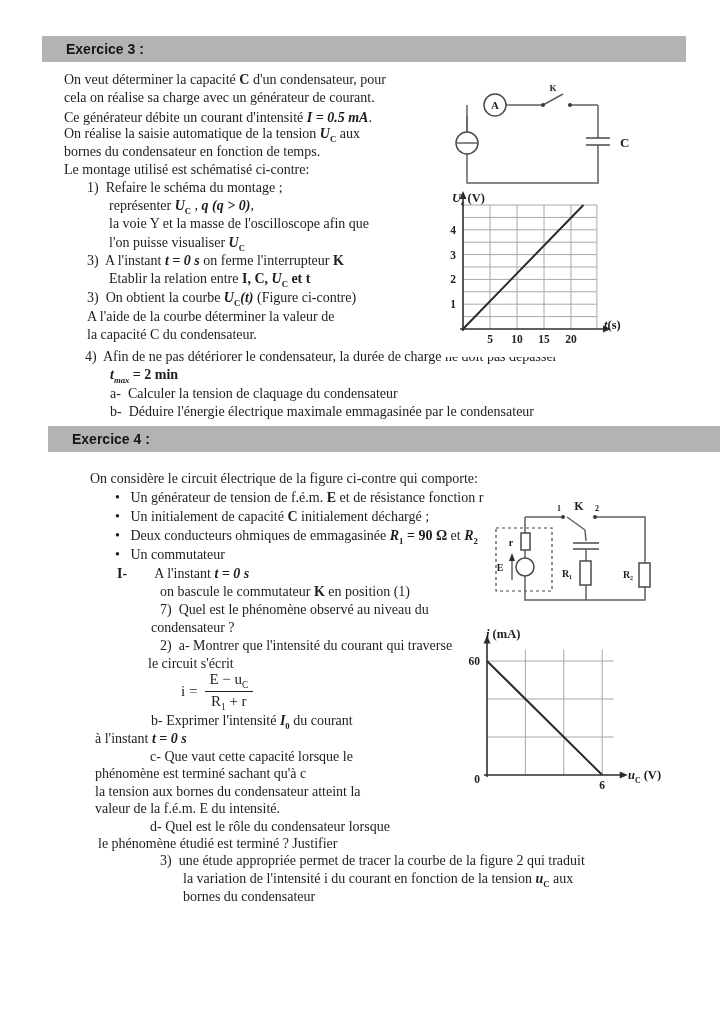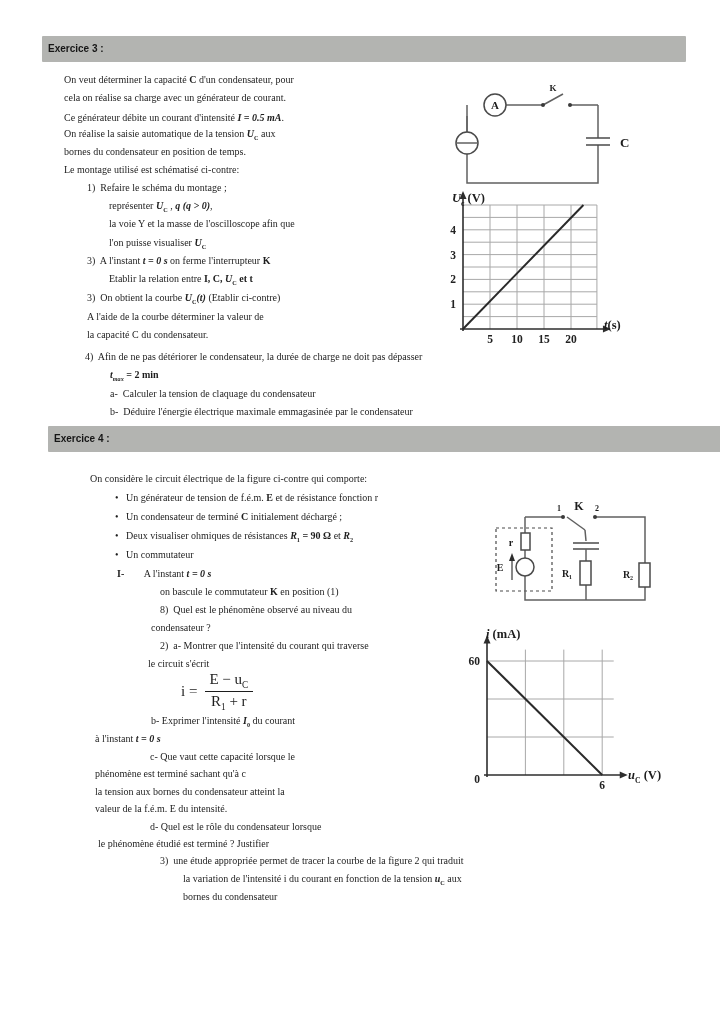--- a/index.html
+++ b/index.html
@@ -1,21 +1,21 @@
 <!DOCTYPE html>
 <html><head>
 <meta charset="utf-8">
 <style>
   html,body{margin:0;padding:0}
   body{width:720px;height:1019px;background:#ffffff;position:relative;overflow:hidden;
        font-family:"Liberation Serif","DejaVu Serif",serif;color:#1d1d1d}
   .hdr{position:absolute;background:#b3b4b1;font-family:"Liberation Sans","DejaVu Sans",sans-serif;
-       font-weight:bold;font-size:10px;color:#161616;line-height:26px;padding-left:6px;
+       font-weight:bold;font-size:14px;color:#161616;line-height:26px;padding-left:24px;
        height:26px;box-sizing:border-box;border-radius:1px}
-  .line{position:absolute;font-size:10px;line-height:17px;white-space:pre}
+  .line{position:absolute;font-size:14px;line-height:17px;white-space:pre}
   .line span.b,.line sub.b{font-weight:bold}
   .line span.i,.line sub.i{font-style:italic}
   sub{font-size:0.62em}
   .fig{position:absolute;background:#ffffff}
   svg{display:block}
   svg text{font-family:"Liberation Serif","DejaVu Serif",serif}
   .grid{stroke:#a8a8a8;stroke-width:1}
   .axis{stroke:#2d2d2d;stroke-width:1.6}
   .ah{fill:#2d2d2d}
   .tick{font-size:11.5px;font-weight:bold;fill:#222}
@@ -38,29 +38,29 @@
 <body>
 
 <div class="hdr" style="left:42px;top:36px;width:644px">
   <span>Exercice 3 :</span>
 </div>
 
 <div class="line" style="left:64px;top:71px"><span>On veut déterminer la capacité </span><span class="b">C</span><span> d'un condensateur, pour</span></div>
 <div class="line" style="left:64px;top:89px"><span>cela on réalise sa charge avec un générateur de courant.</span></div>
 <div class="line" style="left:64px;top:109px"><span>Ce générateur débite un courant d'intensité </span><span class="b i">I = 0.5 mA</span><span>.</span></div>
 <div class="line" style="left:64px;top:125px"><span>On réalise la saisie automatique de la tension </span><span class="b i">U</span><sub class="b">C</sub><span> aux</span></div>
-<div class="line" style="left:64px;top:143px"><span>bornes du condensateur en position de temps.</span></div>
+<div class="line" style="left:64px;top:143px"><span>bornes du condensateur en fonction de temps.</span></div>
 <div class="line" style="left:64px;top:161px"><span>Le montage utilisé est schématisé ci-contre:</span></div>
 <div class="line" style="left:87px;top:179px"><span>1)  Refaire le schéma du montage ;</span></div>
 <div class="line" style="left:109px;top:197px"><span>représenter </span><span class="b i">U</span><sub class="b">C</sub><span> , </span><span class="b i">q (q &gt; 0)</span><span>,</span></div>
 <div class="line" style="left:109px;top:215px"><span>la voie Y et la masse de l'oscilloscope afin que</span></div>
 <div class="line" style="left:109px;top:234px"><span>l'on puisse visualiser </span><span class="b i">U</span><sub class="b">C</sub></div>
 <div class="line" style="left:87px;top:252px"><span>3)  A l'instant </span><span class="b i">t = 0 s</span><span> on ferme l'interrupteur </span><span class="b">K</span></div>
 <div class="line" style="left:109px;top:270px"><span>Etablir la relation entre </span><span class="b">I, C, </span><span class="b i">U</span><sub class="b">C</sub><span class="b"> et t</span></div>
-<div class="line" style="left:87px;top:289px"><span>3)  On obtient la courbe </span><span class="b i">U</span><sub class="b">C</sub><span class="b i">(t)</span><span> (Etablir ci-contre)</span></div>
+<div class="line" style="left:87px;top:289px"><span>3)  On obtient la courbe </span><span class="b i">U</span><sub class="b">C</sub><span class="b i">(t)</span><span> (Figure ci-contre)</span></div>
 <div class="line" style="left:87px;top:308px"><span>A l'aide de la courbe déterminer la valeur de</span></div>
 <div class="line" style="left:87px;top:326px"><span>la capacité C du condensateur.</span></div>
 <div class="line" style="left:85px;top:348px"><span>4)  Afin de ne pas détériorer le condensateur, la durée de charge ne doit pas dépasser</span></div>
 <div class="line" style="left:110px;top:366px"><span class="b i">t</span><sub class="b i">max</sub><span class="b"> = 2 min</span></div>
 <div class="line" style="left:110px;top:385px"><span>a-  Calculer la tension de claquage du condensateur</span></div>
 <div class="line" style="left:110px;top:403px"><span>b-  Déduire l'énergie électrique maximale emmagasinée par le condensateur</span></div>
 
 <div class="fig" style="left:450px;top:80px;width:265px;height:112px">
   <svg width="265" height="112" viewBox="0 0 265 112">
     <polyline class="wire" points="56,25 93,25"></polyline>
@@ -116,26 +116,26 @@
 </div>
 <div class="axlab" style="left:452px;top:191px"><span class="b i">U</span><sub class="b">c</sub><span class="b"> (V)</span></div>
 <div class="axlab" style="left:604px;top:318px"><span class="b i">t</span><span class="b">(s)</span></div>
 
 <div class="hdr" style="left:48px;top:426px;width:696px">
   <span>Exercice 4 :</span>
 </div>
 
 <div class="line" style="left:90px;top:470px"><span>On considère le circuit électrique de la figure ci-contre qui comporte:</span></div>
 <div class="line" style="left:115px;top:489px"><span>•   Un générateur de tension de f.é.m. </span><span class="b">E</span><span> et de résistance fonction r</span></div>
-<div class="line" style="left:115px;top:508px"><span>•   Un condensateur de terminé </span><span class="b">C</span><span> initialement déchargé ;</span></div>
-<div class="line" style="left:115px;top:527px"><span>•   Deux visualiser ohmiques de résistances </span><span class="b i">R</span><sub class="b">1</sub><span class="b"> = 90 Ω</span><span> et </span><span class="b i">R</span><sub class="b">2</sub></div>
+<div class="line" style="left:115px;top:508px"><span>•   Un initialement de capacité </span><span class="b">C</span><span> initialement déchargé ;</span></div>
+<div class="line" style="left:115px;top:527px"><span>•   Deux conducteurs ohmiques de emmagasinée </span><span class="b i">R</span><sub class="b">1</sub><span class="b"> = 90 Ω</span><span> et </span><span class="b i">R</span><sub class="b">2</sub></div>
 <div class="line" style="left:115px;top:546px"><span>•   Un commutateur</span></div>
 <div class="line" style="left:117px;top:565px"><span class="b">I-</span><span>        A l'instant </span><span class="b i">t = 0 s</span></div>
 <div class="line" style="left:160px;top:583px"><span>on bascule le commutateur </span><span class="b">K</span><span> en position (1)</span></div>
-<div class="line" style="left:160px;top:601px"><span>8)  Quel est le phénomène observé au niveau du</span></div>
+<div class="line" style="left:160px;top:601px"><span>7)  Quel est le phénomène observé au niveau du</span></div>
 <div class="line" style="left:151px;top:619px"><span>condensateur ?</span></div>
 <div class="line" style="left:160px;top:637px"><span>2)  a- Montrer que l'intensité du courant qui traverse</span></div>
 <div class="line" style="left:148px;top:655px"><span>le circuit s'écrit</span></div>
 
 <div class="formula" style="left:181px;top:671px">
   <span class="lhs"><span class="b i">i =</span></span>
   <span class="frac">
     <span class="num"><span class="b i">E − u</span><sub class="b">C</sub></span>
     <span class="den"><span class="b i">R</span><sub class="b">1</sub><span class="b i"> + r</span></span>
   </span>

